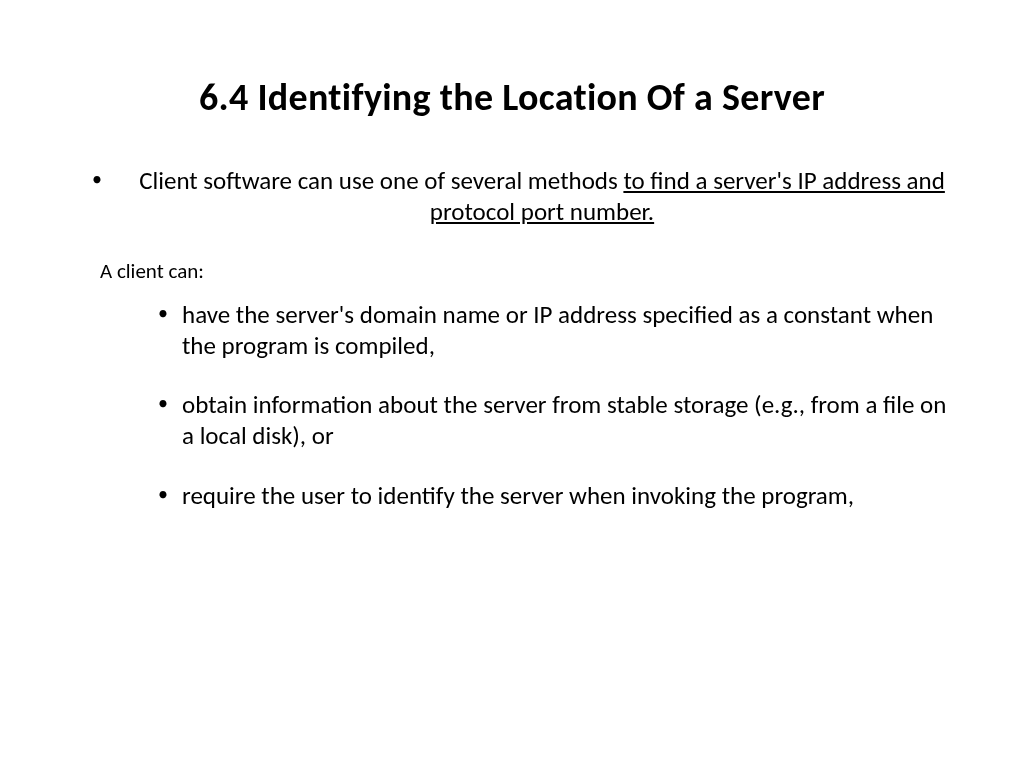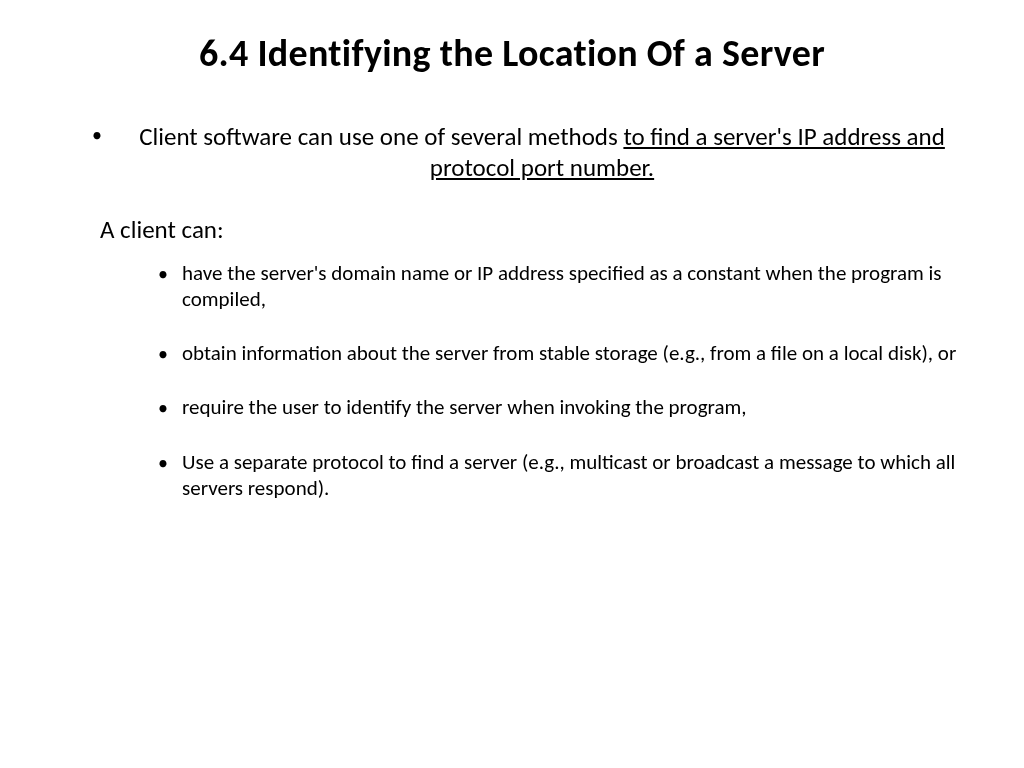--- a/index.html
+++ b/index.html
@@ -15,20 +15,21 @@
       color: #000000;
       padding: 30px 60px 40px 60px;
       overflow: hidden;
     }
     .title {
       font-size: 38px;
       font-weight: bold;
       text-align: center;
       margin-bottom: 45px;
       letter-spacing: 0.3px;
+      margin-top: 44px;
     }
     .main-list {
       list-style: none;
       padding-left: 40px;
       margin-bottom: 30px;
       text-align: center;
     }
     .main-list > li {
       position: relative;
       font-size: 25px;
@@ -39,31 +40,31 @@
       content: "•";
       position: absolute;
       left: -8px;
       top: 2px;
       font-size: 20px;
     }
     .underlined {
       text-decoration: underline;
     }
     .subheading {
-      font-size: 25px;
+      font-size: 21px;
       margin-bottom: 15px;
       padding-left: 40px;
     }
     .sub-list {
       list-style: none;
       padding-left: 98px;
     }
     .sub-list > li {
       position: relative;
-      font-size: 21px;
+      font-size: 25px;
       line-height: 1.25;
       padding-left: 24px;
       margin-bottom: 28px;
     }
     .sub-list > li::before {
       content: "•";
       position: absolute;
       left: 0;
       top: 2px;
       font-size: 20px;
@@ -79,14 +80,13 @@
     <span>Client software can use one of several methods </span><span class="underlined">to find a server's IP address and protocol port number.</span>
   </li>
 </ul>
 
 <p class="subheading">A client can:</p>
 
 <ul class="sub-list">
   <li>have the server's domain name or IP address specified as a constant when the program is compiled,</li>
   <li>obtain information about the server from stable storage (e.g., from a file on a local disk), or</li>
   <li>require the user to identify the server when invoking the program,</li>
-  <li>Use a separate protocol to find a server (e.g., multicast or broadcast a message to which all servers respond).</li>
 </ul>
 
 </body></html>

